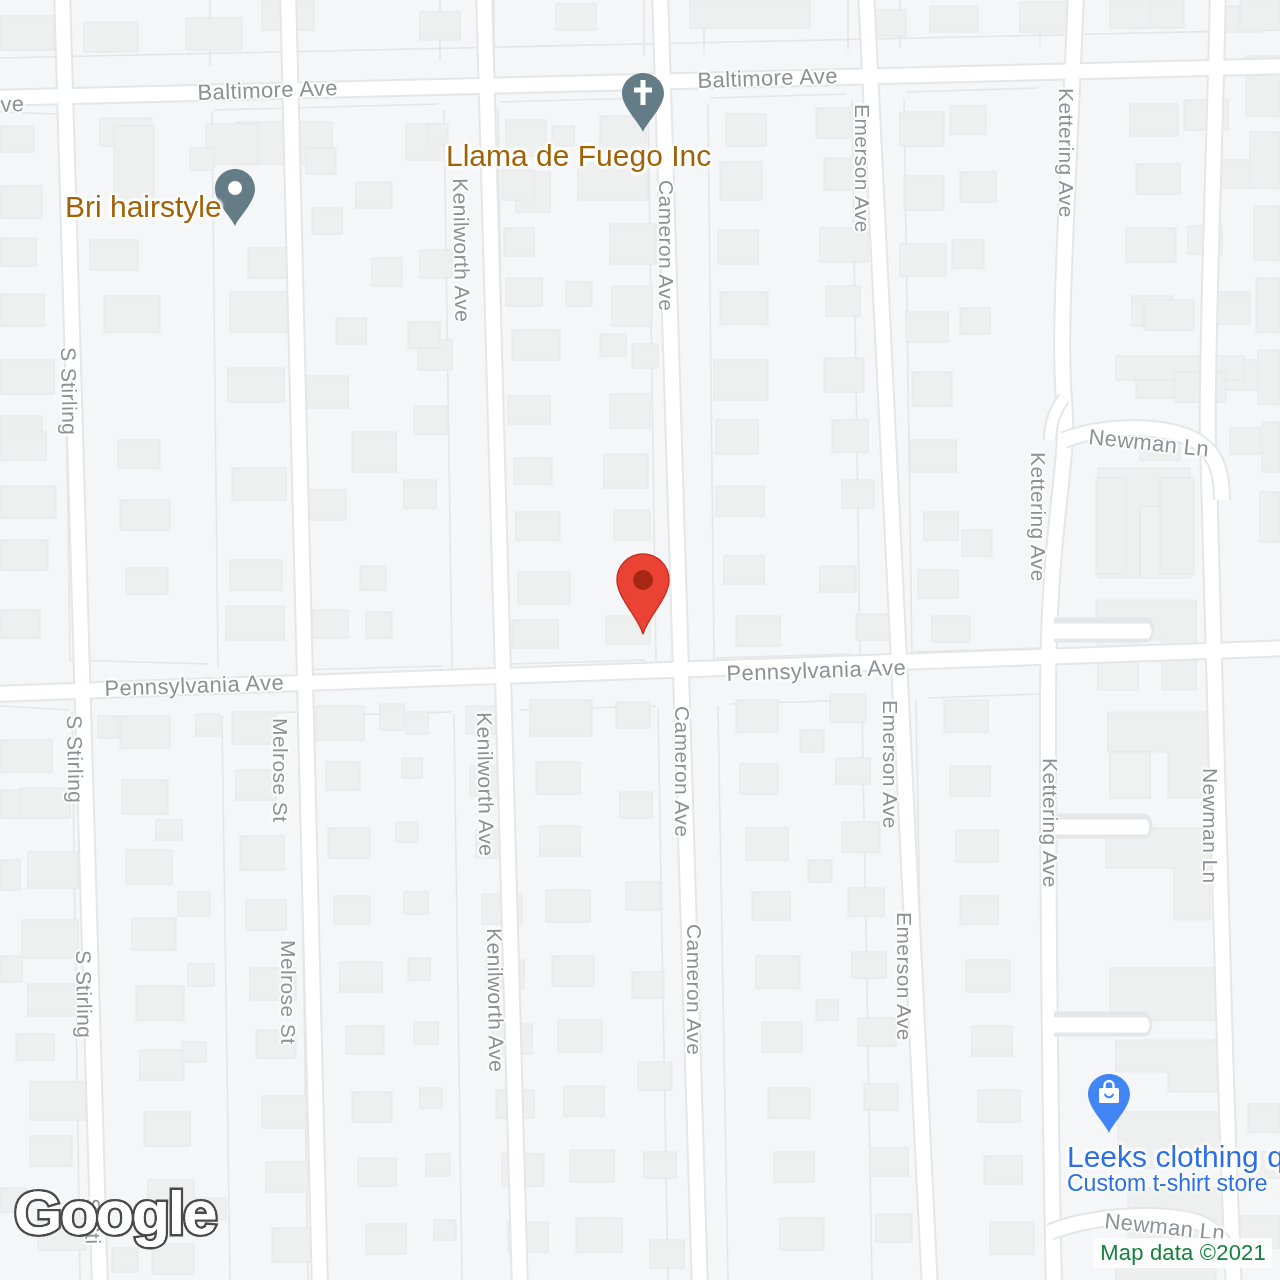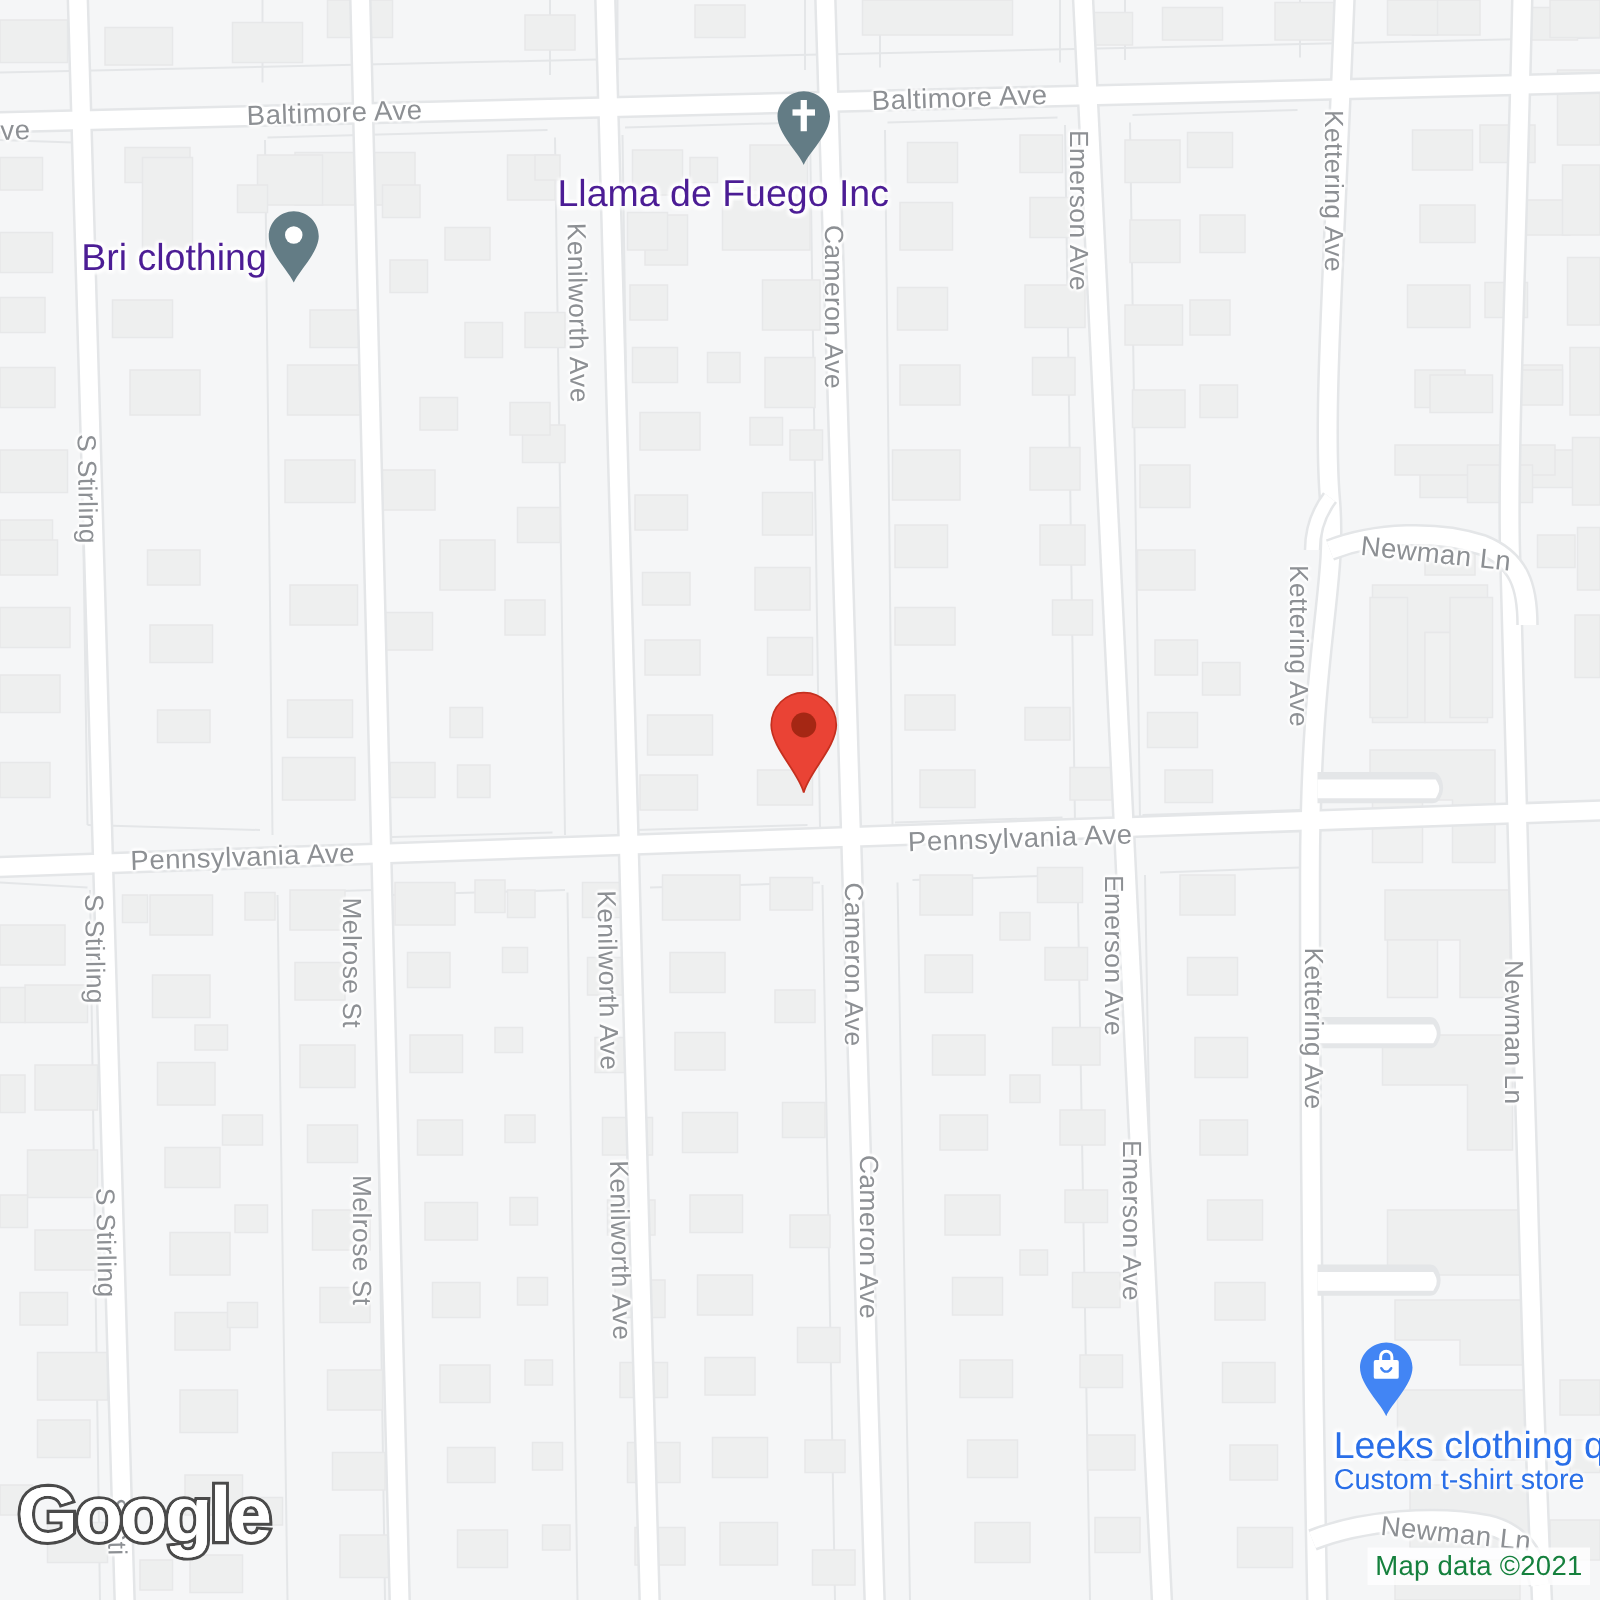--- a/index.html
+++ b/index.html
@@ -42,21 +42,21 @@
 
   
   .poi {
     position: absolute;
     pointer-events: auto;
   }
   .poi-label {
     position: absolute;
     white-space: nowrap;
     font-size: 30px;
-    color: #4c1d95;
+    color: #a16207;
     text-shadow:
        2px 0 3px #ffffff, -2px 0 3px #ffffff,
        0 2px 3px #ffffff, 0 -2px 3px #ffffff,
        2px 2px 3px #ffffff, -2px -2px 3px #ffffff,
        2px -2px 3px #ffffff, -2px 2px 3px #ffffff;
   }
   .poi-label.blue { color: #2a6fe8; }
   .poi-sublabel {
     position: absolute;
     white-space: nowrap;
@@ -535,21 +535,21 @@
       <div class="street-label" style="left: 1222px; top: 768px; font-size: 21px; transform: rotate(90deg);">Newman Ln</div>
     </div>
 
   <div class="poi">
     <div class="marker" style="left:213px; top:168px;">
       <svg width="44" height="60" viewBox="0 0 44 60">
         <path d="M22 1C11 1 2 10 2 21c0 13 16 28 20 37 4-9 20-24 20-37C42 10 33 1 22 1z" fill="#637c85"></path>
         <circle cx="22" cy="20" r="7" fill="#ffffff"></circle>
       </svg>
     </div>
-    <div class="poi-label" style="left:65px; top:190px;">Bri clothing</div>
+    <div class="poi-label" style="left:65px; top:190px;">Bri hairstyle</div>
   </div>
 
   <div class="poi">
     <div class="marker" style="left:620px; top:72px;">
       <svg width="46" height="62" viewBox="0 0 46 62">
         <path d="M23 1C12 1 2 10 2 21c0 14 17 29 21 39 4-10 21-25 21-39C44 10 34 1 23 1z" fill="#637c85"></path>
         <rect x="20.5" y="8" width="5" height="25" fill="#ffffff"></rect>
         <rect x="14" y="15.5" width="18" height="5" fill="#ffffff"></rect>
       </svg>
     </div>

